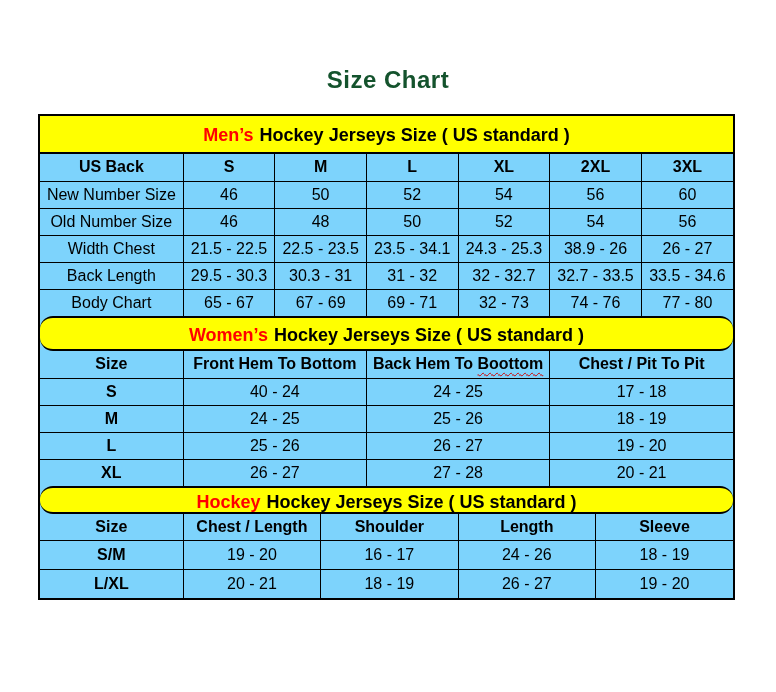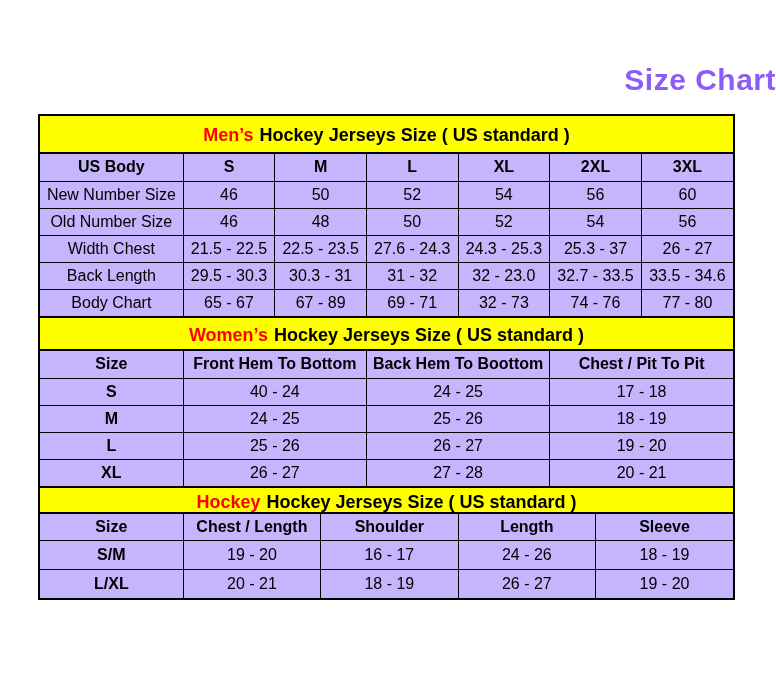--- a/index.html
+++ b/index.html
@@ -5,41 +5,41 @@
   * { box-sizing: border-box; }
   html, body {
     margin: 0; padding: 0;
     width: 776px; height: 692px;
     background: #ffffff;
     font-family: "Liberation Sans", sans-serif;
     color: #000000;
   }
   .title {
     margin: 62px 0 0 0;
-    text-align: right;
-    font-size: 30px;
+    text-align: center;
+    font-size: 24px;
     line-height: 36px;
     font-weight: bold;
-    color: #8b5cf6;
+    color: #14532d;
     letter-spacing: 0.5px;
   }
   .chart-wrap {
     margin: 16px 0 0 38px;
     width: 697px;
     border: 2px solid #000000;
-    background: #c4b5fd;
+    background: #7dd3fc;
   }
   .banner {
     background: #FFFF00;
     text-align: center;
     font-weight: bold;
     font-size: 18px;
     border-bottom: 2px solid #000000;
   }
-  .banner.mid { border-top: 2px solid #000000; }
+  .banner.mid { border-top: 2px solid #000000; border-radius: 13px; }
   .banner-mens  { line-height: 38px; height: 38px; }
   .banner-womens{ line-height: 35px; height: 35px; }
   .banner-youth { line-height: 28px; height: 28px; }
   .banner .hl { color: #FF0000; }
   .banner .rest { margin-left: 6px; color: #000000; }
 
   table.tbl {
     width: 100%;
     border-collapse: collapse;
     table-layout: fixed;
@@ -66,20 +66,21 @@
   .womens th, .womens td { height: 27px; }
   .youth th { height: 26px; }
   .youth td { height: 29px; }
 
   col.c-label { width: 20.66%; }
   col.c-mens  { width: 13.223%; }
   col.c-wom   { width: 26.447%; }
   col.c-you   { width: 19.835%; }
 
   .squiggle {
+    text-decoration: underline;
     text-decoration-style: wavy;
     text-decoration-color: #D40000;
     text-decoration-thickness: 1px;
     text-underline-offset: 3px;
   }
 </style>
 </head>
 <body>
 
 <div>
@@ -95,21 +96,21 @@
           <col class="c-label">
           <col class="c-mens">
           <col class="c-mens">
           <col class="c-mens">
           <col class="c-mens">
           <col class="c-mens">
           <col class="c-mens">
         </colgroup>
       <tbody>
         <tr>
-          <th>US Body</th>
+          <th>US Back</th>
           <th>S</th>
           <th>M</th>
           <th>L</th>
           <th>XL</th>
           <th>2XL</th>
           <th>3XL</th>
         </tr>
         <tr>
           <td>New Number Size</td>
           <td>46</td>
@@ -125,38 +126,38 @@
           <td>48</td>
           <td>50</td>
           <td>52</td>
           <td>54</td>
           <td>56</td>
         </tr>
         <tr>
           <td>Width Chest</td>
           <td>21.5 - 22.5</td>
           <td>22.5 - 23.5</td>
-          <td>27.6 - 24.3</td>
+          <td>23.5 - 34.1</td>
           <td>24.3 - 25.3</td>
-          <td>25.3 - 37</td>
+          <td>38.9 - 26</td>
           <td>26 - 27</td>
         </tr>
         <tr>
           <td>Back Length</td>
           <td>29.5 - 30.3</td>
           <td>30.3 - 31</td>
           <td>31 - 32</td>
-          <td>32 - 23.0</td>
+          <td>32 - 32.7</td>
           <td>32.7 - 33.5</td>
           <td>33.5 - 34.6</td>
         </tr>
         <tr>
           <td>Body Chart</td>
           <td>65 - 67</td>
-          <td>67 - 89</td>
+          <td>67 - 69</td>
           <td>69 - 71</td>
           <td>32 - 73</td>
           <td>74 - 76</td>
           <td>77 - 80</td>
         </tr>
       </tbody>
     </table>
 
     <div class="banner banner-womens mid">
       <span class="hl">Women’s</span><span class="rest">Hockey Jerseys Size ( US standard )</span>

